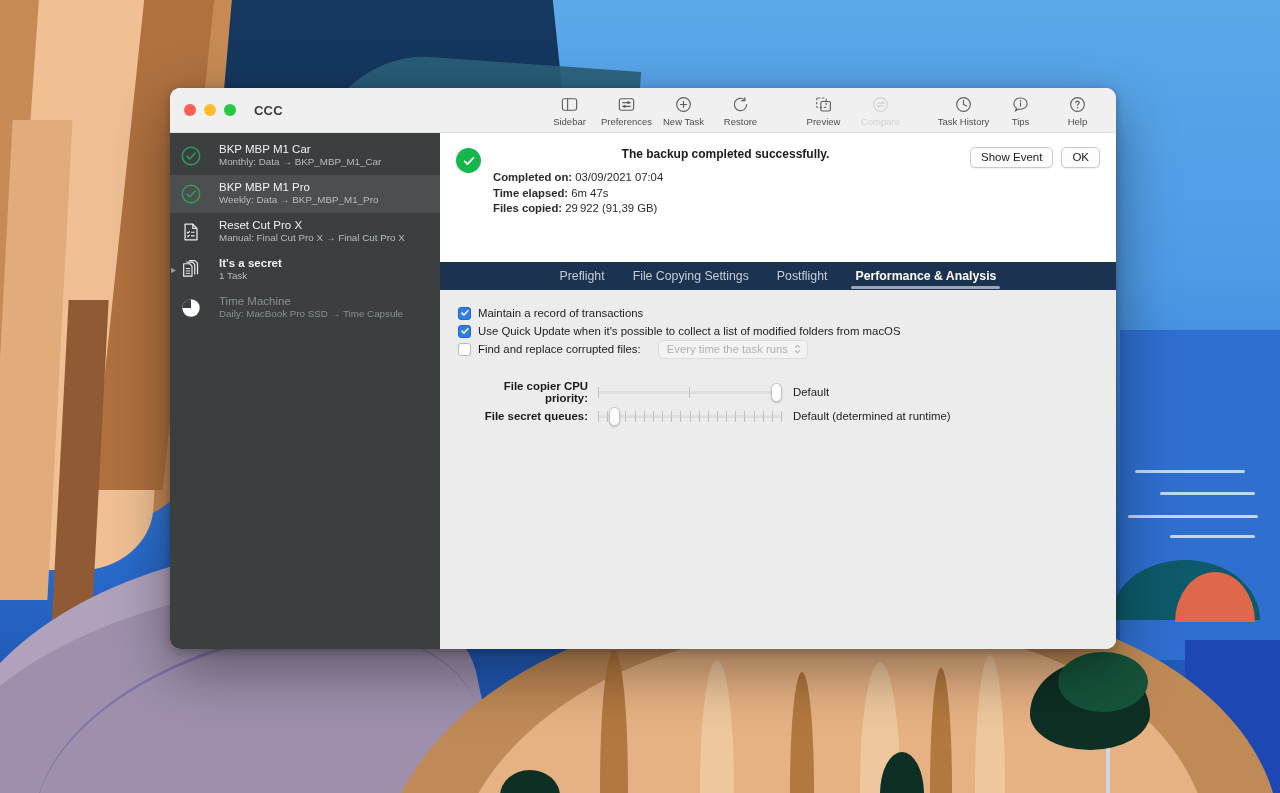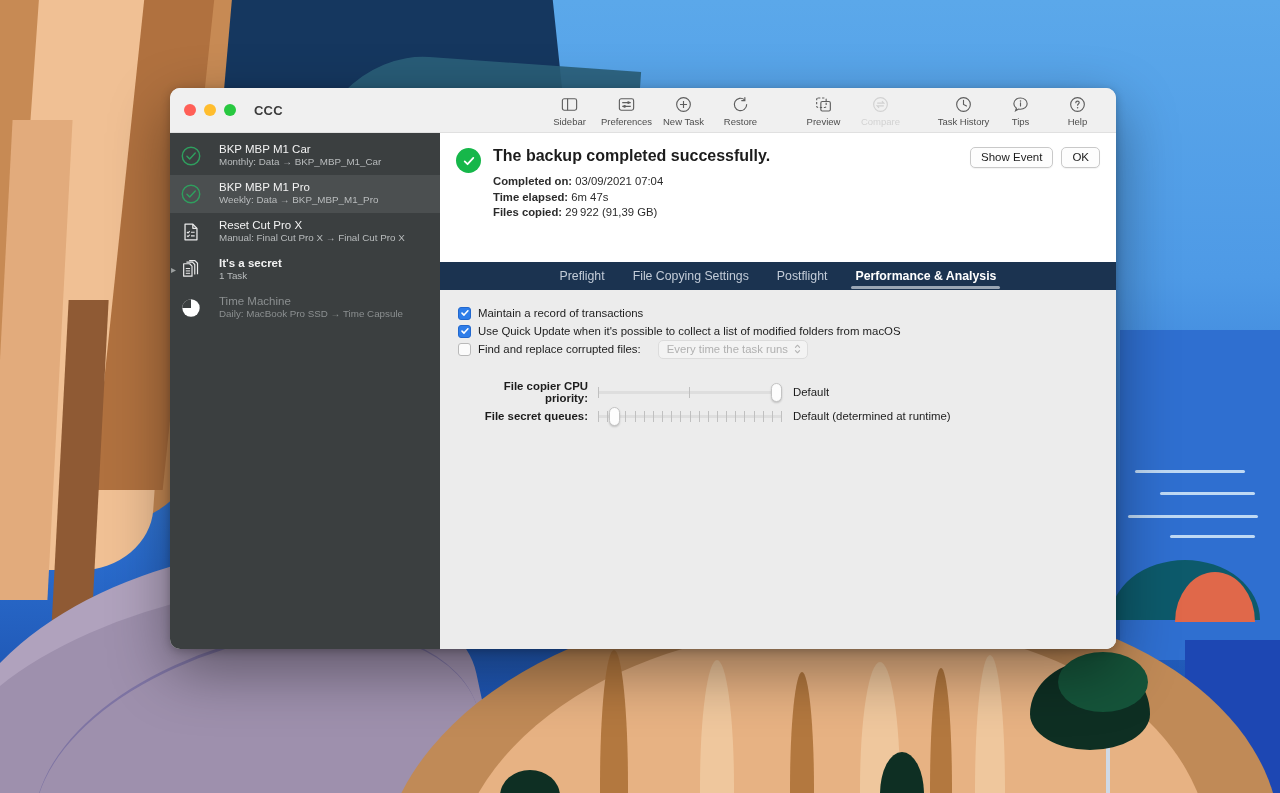--- a/index.html
+++ b/index.html
@@ -242,21 +242,21 @@
     flex: 0 0 129px;
   }
   #status-inner { display: flex; gap: 12px; }
   #check-badge {
     width: 25px; height: 25px; border-radius: 50%;
     background: #1db954; background: #16b74a;
     display: flex; align-items: center; justify-content: center;
     flex: 0 0 25px; margin-top: 1px;
   }
   #status-text { flex: 1; }
-  #status-title { font-size: 16px; font-weight: 700; color: #1c1c1c; margin-bottom: 9px;}
+  #status-title { font-size: 12px; font-weight: 700; color: #1c1c1c; margin-bottom: 9px; text-align: center;}
   .status-line { font-size: 11.3px; color: #2b2b2b; line-height: 1.38; }
   .status-line b { font-weight: 700; }
   #status-btns { display: flex; gap: 8px; align-items: flex-start; }
   .macbtn {
     background: #fdfdfd;
     border: 1px solid #c9c9c9;
     border-radius: 5px;
     font-size: 11.5px;
     color: #1c1c1c;
     padding: 3px 10px 4px 10px;

